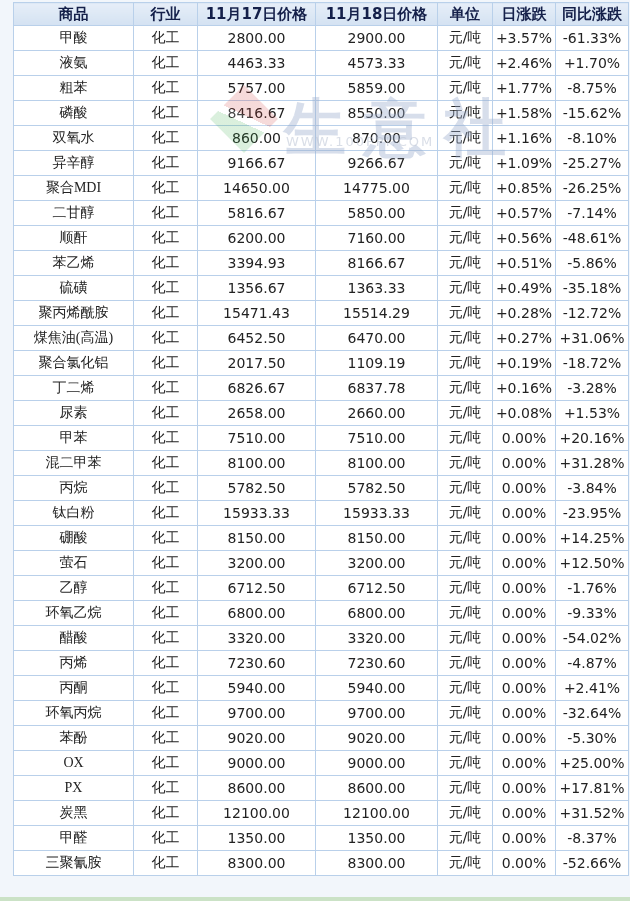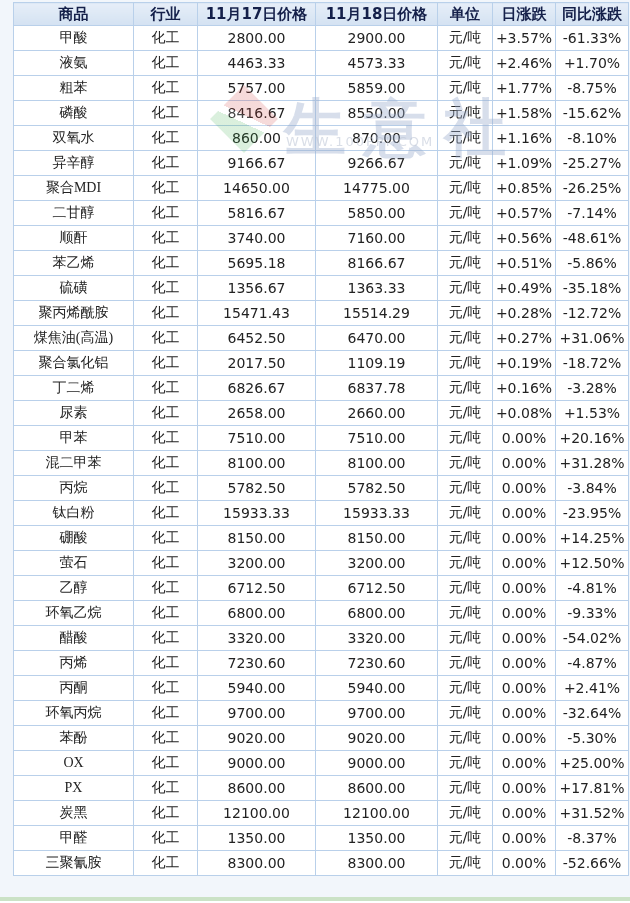--- a/index.html
+++ b/index.html
@@ -179,31 +179,31 @@
       <td class="c-num">5816.67</td>
       <td class="c-num">5850.00</td>
       <td class="c-unit">元/吨</td>
       <td class="c-chg chg-up">+0.57%</td>
       <td class="c-chg chg-down">-7.14%</td>
     </tr>
 
     <tr>
       <td class="c-name">顺酐</td>
       <td class="c-ind">化工</td>
-      <td class="c-num">3740.00</td>
+      <td class="c-num">6200.00</td>
       <td class="c-num">7160.00</td>
       <td class="c-unit">元/吨</td>
       <td class="c-chg chg-up">+0.56%</td>
       <td class="c-chg chg-down">-48.61%</td>
     </tr>
 
     <tr>
       <td class="c-name">苯乙烯</td>
       <td class="c-ind">化工</td>
-      <td class="c-num">5695.18</td>
+      <td class="c-num">3394.93</td>
       <td class="c-num">8166.67</td>
       <td class="c-unit">元/吨</td>
       <td class="c-chg chg-up">+0.51%</td>
       <td class="c-chg chg-down">-5.86%</td>
     </tr>
 
     <tr>
       <td class="c-name">硫磺</td>
       <td class="c-ind">化工</td>
       <td class="c-num">1356.67</td>
@@ -324,21 +324,21 @@
       <td class="c-chg chg-up">+12.50%</td>
     </tr>
 
     <tr>
       <td class="c-name">乙醇</td>
       <td class="c-ind">化工</td>
       <td class="c-num">6712.50</td>
       <td class="c-num">6712.50</td>
       <td class="c-unit">元/吨</td>
       <td class="c-chg chg-flat">0.00%</td>
-      <td class="c-chg chg-down">-4.81%</td>
+      <td class="c-chg chg-down">-1.76%</td>
     </tr>
 
     <tr>
       <td class="c-name">环氧乙烷</td>
       <td class="c-ind">化工</td>
       <td class="c-num">6800.00</td>
       <td class="c-num">6800.00</td>
       <td class="c-unit">元/吨</td>
       <td class="c-chg chg-flat">0.00%</td>
       <td class="c-chg chg-down">-9.33%</td>

